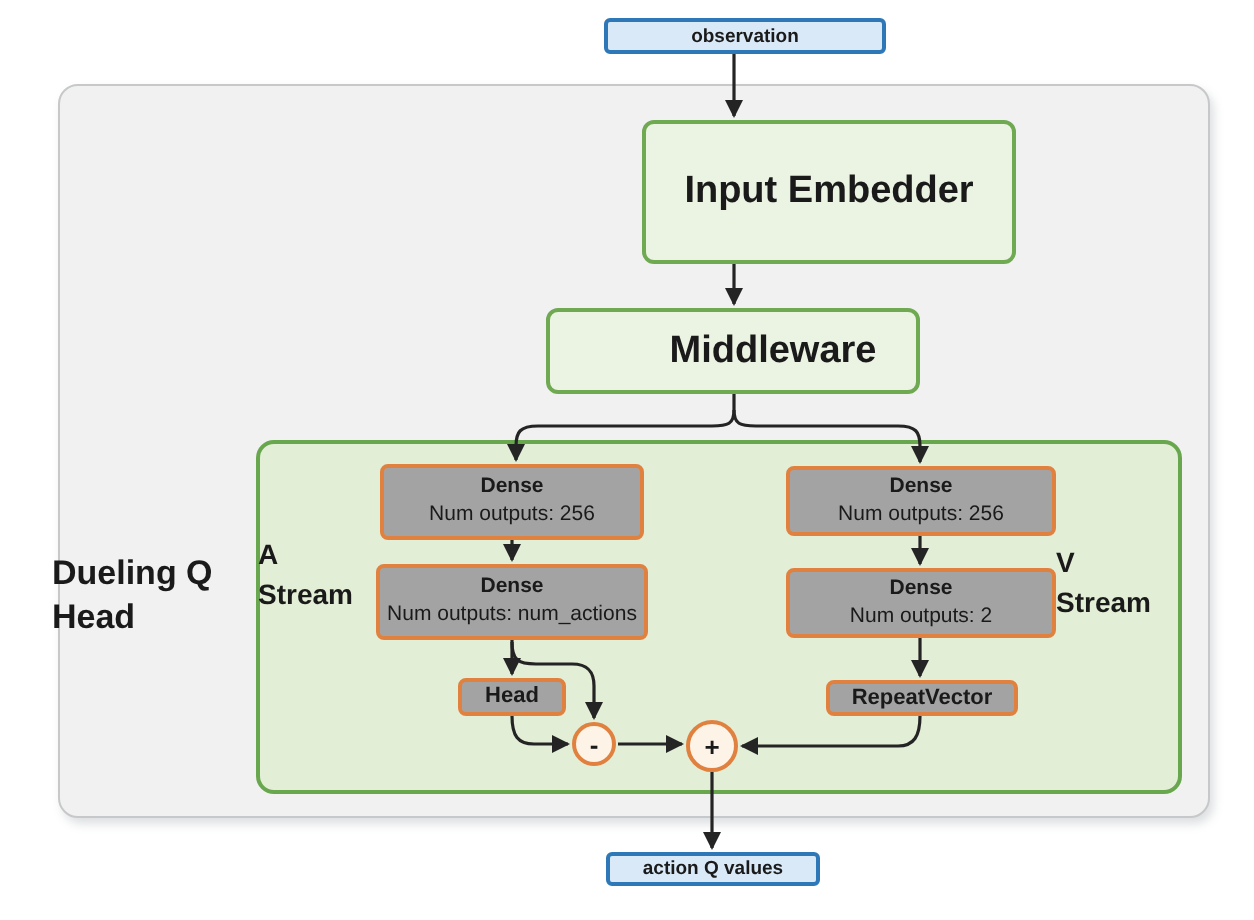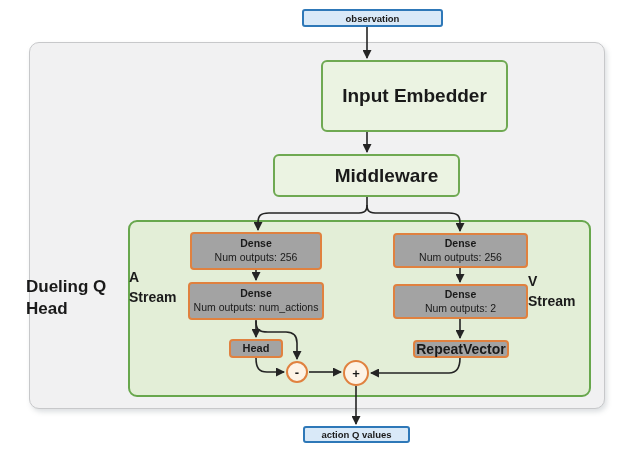--- a/index.html
+++ b/index.html
@@ -52,21 +52,21 @@
 
   #observation{left:302px;top:9px;width:141px;height:18px;}
   #input-embedder{left:273px;top:60px;width:187px;height:72px;margin-left:48px;}
   #middleware{left:273px;top:154px;width:187px;height:43px;padding-left:40px;}
 
   #dense-a1{left:190px;top:232px;width:132px;height:38px;}
   #dense-a2{left:188px;top:282px;width:136px;height:38px;}
   #dense-v1{left:393px;top:233px;width:135px;height:35px;}
   #dense-v2{left:393px;top:284px;width:135px;height:35px;}
   #mean{left:229px;top:339px;width:54px;height:19px;font-weight:bold;font-size:11px;}
-  #repeat-vector{left:413px;top:340px;width:96px;height:18px;font-weight:bold;font-size:14px;}
+  #repeat-vector{left:413px;top:340px;width:96px;height:18px;font-weight:bold;font-size:11px;}
   #op-minus{left:286px;top:361px;width:22px;height:22px;}
   #op-plus{left:343px;top:360px;width:26px;height:26px;}
   #action-q{left:303px;top:426px;width:107px;height:17px;}
 
   #dueling-label{left:26px;top:276px;width:114px;}
   #a-stream-label{left:129px;top:267px;width:64px;}
   #v-stream-label{left:528px;top:271px;width:66px;}
 
   #arrows{left:0;top:0;width:627px;height:460px;z-index:20;pointer-events:none;}
 </style>

